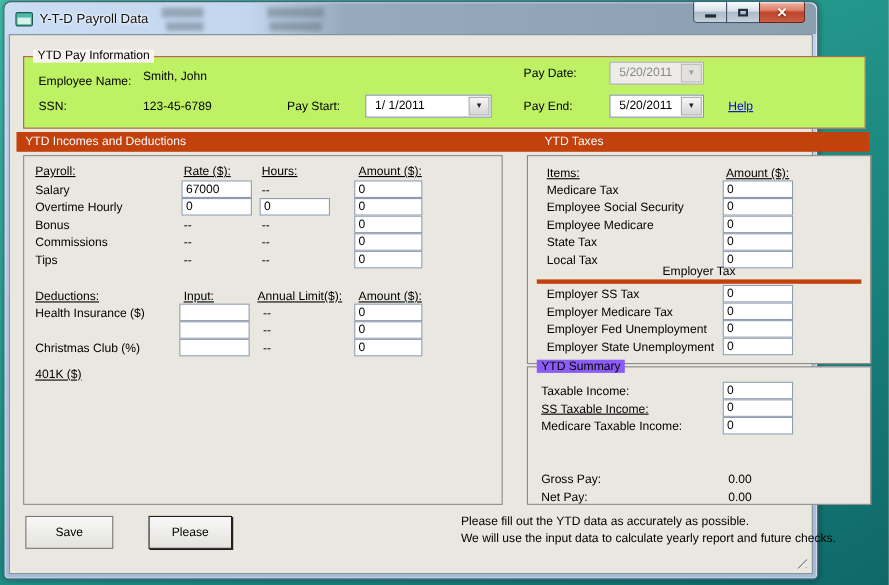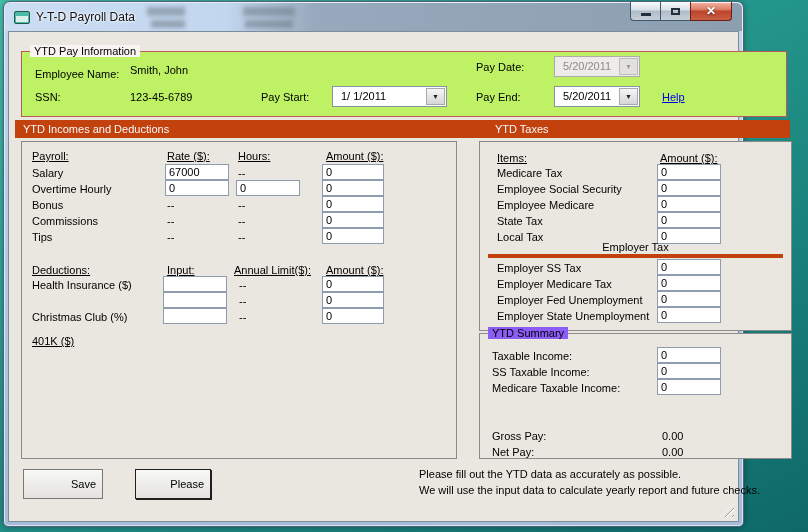--- a/index.html
+++ b/index.html
@@ -50,21 +50,21 @@
   .combo{position:absolute;background:#fff;border:1px solid #8493A4;display:flex;box-sizing:border-box;cursor:default;}
   .combo .val{flex:1;padding:3px 2px 0 8px;overflow:hidden;white-space:nowrap;}
   .combo .arrow-btn{width:17px;border:1px solid #A9A9A9;margin:1px;background:linear-gradient(#F6F6F6,#D6D6D6);
     display:flex;align-items:center;justify-content:center;font-size:7px;color:#222;}
   .combo.disabled{background:#EDECE8;color:#8A8A8A;border-color:#ABABAB;}
   .combo.disabled .arrow-btn{color:#9A9A9A;background:#E2E1DD;border-color:#BDBDBD;}
   .link{color:#0000EE;text-decoration:underline;cursor:pointer;}
   .divider{position:absolute;left:8px;right:8px;text-align:center;border-bottom:4px solid #c2410c;
     height:13px;line-height:12px;}
   .btn{position:absolute;font:11px "Liberation Sans",sans-serif;cursor:pointer;
-    background:linear-gradient(#F8F8F7,#E3E2DE);border:1px solid #777;text-align:right;}
+    background:linear-gradient(#F8F8F7,#E3E2DE);border:1px solid #777;}
   .btn.default{border:1px solid #1F1F1F;box-shadow:1px 1px 0 #1F1F1F;}
   .note{position:absolute;white-space:nowrap;line-height:16px;}
   .grip{position:absolute;right:4px;bottom:4px;width:14px;height:14px;opacity:.85;
     background:repeating-linear-gradient(135deg,transparent 0 3px,#909090 3px 4px,#FDFDFD 4px 5px);
     clip-path:polygon(100% 0,100% 100%,0 100%);cursor:nwse-resize;}
 </style>
 </head>
 <body>
 
 <div class="window">
@@ -199,21 +199,21 @@
       <span class="lbl" style="left:17px;top:152px;">Employer Fed Unemployment</span>
       <input class="tin" style="left: 177px; top: 149px; width: 64px;" value="0">
       <span class="lbl" style="left:17px;top:168px;">Employer State Unemployment</span>
       <input class="tin" style="left: 177px; top: 165px; width: 64px;" value="0">
     </div>
 
     <div class="box" style="left:470px;top:301px;width:313px;height:126px;">
       <span class="legend" style="background:#8b5cf6;">YTD Summary</span>
       <span class="lbl" style="left:12px;top:16px;">Taxable Income:</span>
       <input class="tin" style="left: 177px; top: 13px; width: 64px;" value="0">
-      <span class="lbl" style="left:12px;top:32px;">SS Taxable Income:</span>
+      <span class="lbl" style="left:12px;top:32px;text-decoration:underline;">SS Taxable Income:</span>
       <input class="tin" style="left: 177px; top: 29px; width: 64px;" value="0">
       <span class="lbl" style="left:12px;top:48px;">Medicare Taxable Income:</span>
       <input class="tin" style="left: 177px; top: 45px; width: 64px;" value="0">
 
       <span class="lbl" style="left:12px;top:96px;">Gross Pay:</span>
       <span class="lbl" style="left:182px;top:96px;">0.00</span>
       <span class="lbl" style="left:12px;top:112px;">Net Pay:</span>
       <span class="lbl" style="left:182px;top:112px;">0.00</span>
     </div>
 

